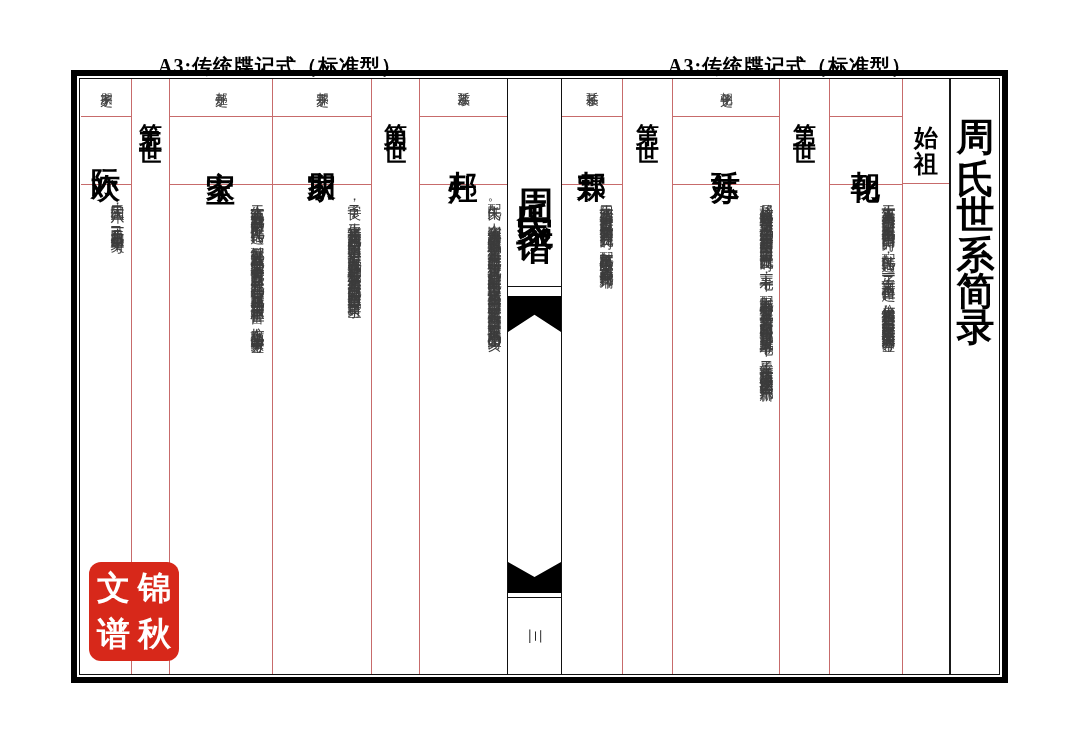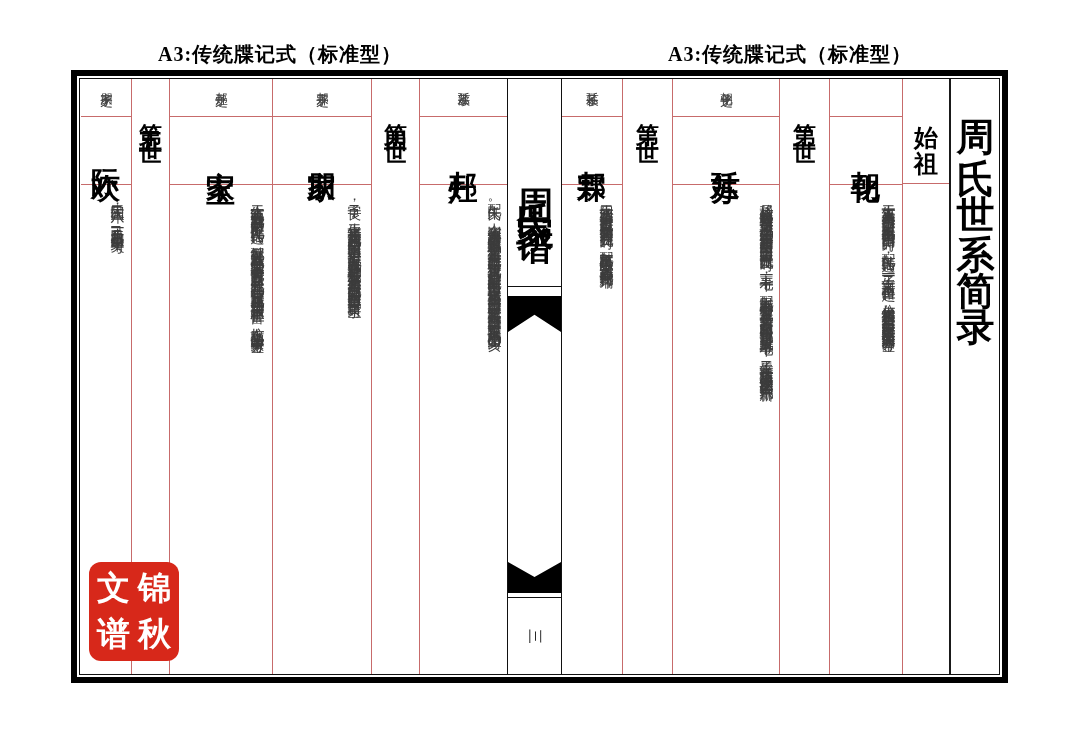--- a/index.html
+++ b/index.html
@@ -1,20 +1,20 @@
 <!DOCTYPE html>
 <html style="--red: #c76b6b;"><head>
 <meta charset="utf-8">
 <style>
   :root{ --red:#c76b6b; --ink:#111; }
   html,body{ margin:0; padding:0; background:#fff; }
   .canvas{ position:relative; width:1080px; height:733px; background:#fff; overflow:hidden;
            font-family:"Liberation Serif","DejaVu Serif",serif; }
 
-  .a3-header{ position:absolute; top:41px; height:26px; font-size:20px; font-weight:bold;
+  .a3-header{ position:absolute; top:53px; height:26px; font-size:20px; font-weight:bold;
               color:#000; text-align:center; letter-spacing:1px; }
   .a3-header.left{ left:70px; width:420px; }
   .a3-header.right{ left:580px; width:420px; }
 
   .frame{ position:absolute; left:71px; top:70px; width:937px; height:613px;
           border:6px solid #000; box-sizing:border-box; }
   .frame-inner{ position:absolute; inset:2px; border:1px solid #111; }
   .columns{ position:absolute; inset:0; display:flex; flex-direction:row-reverse; }
 
   .v{ writing-mode:vertical-rl; text-orientation:upright; }

